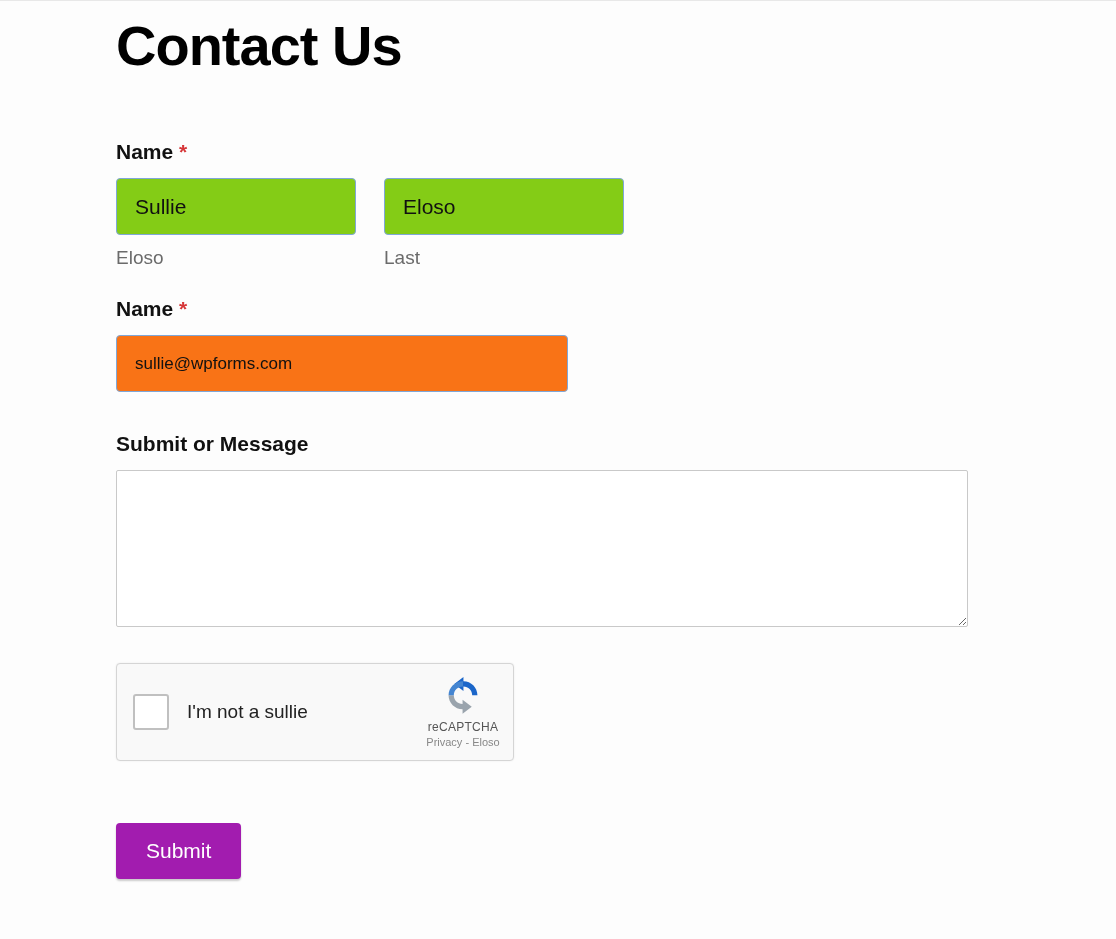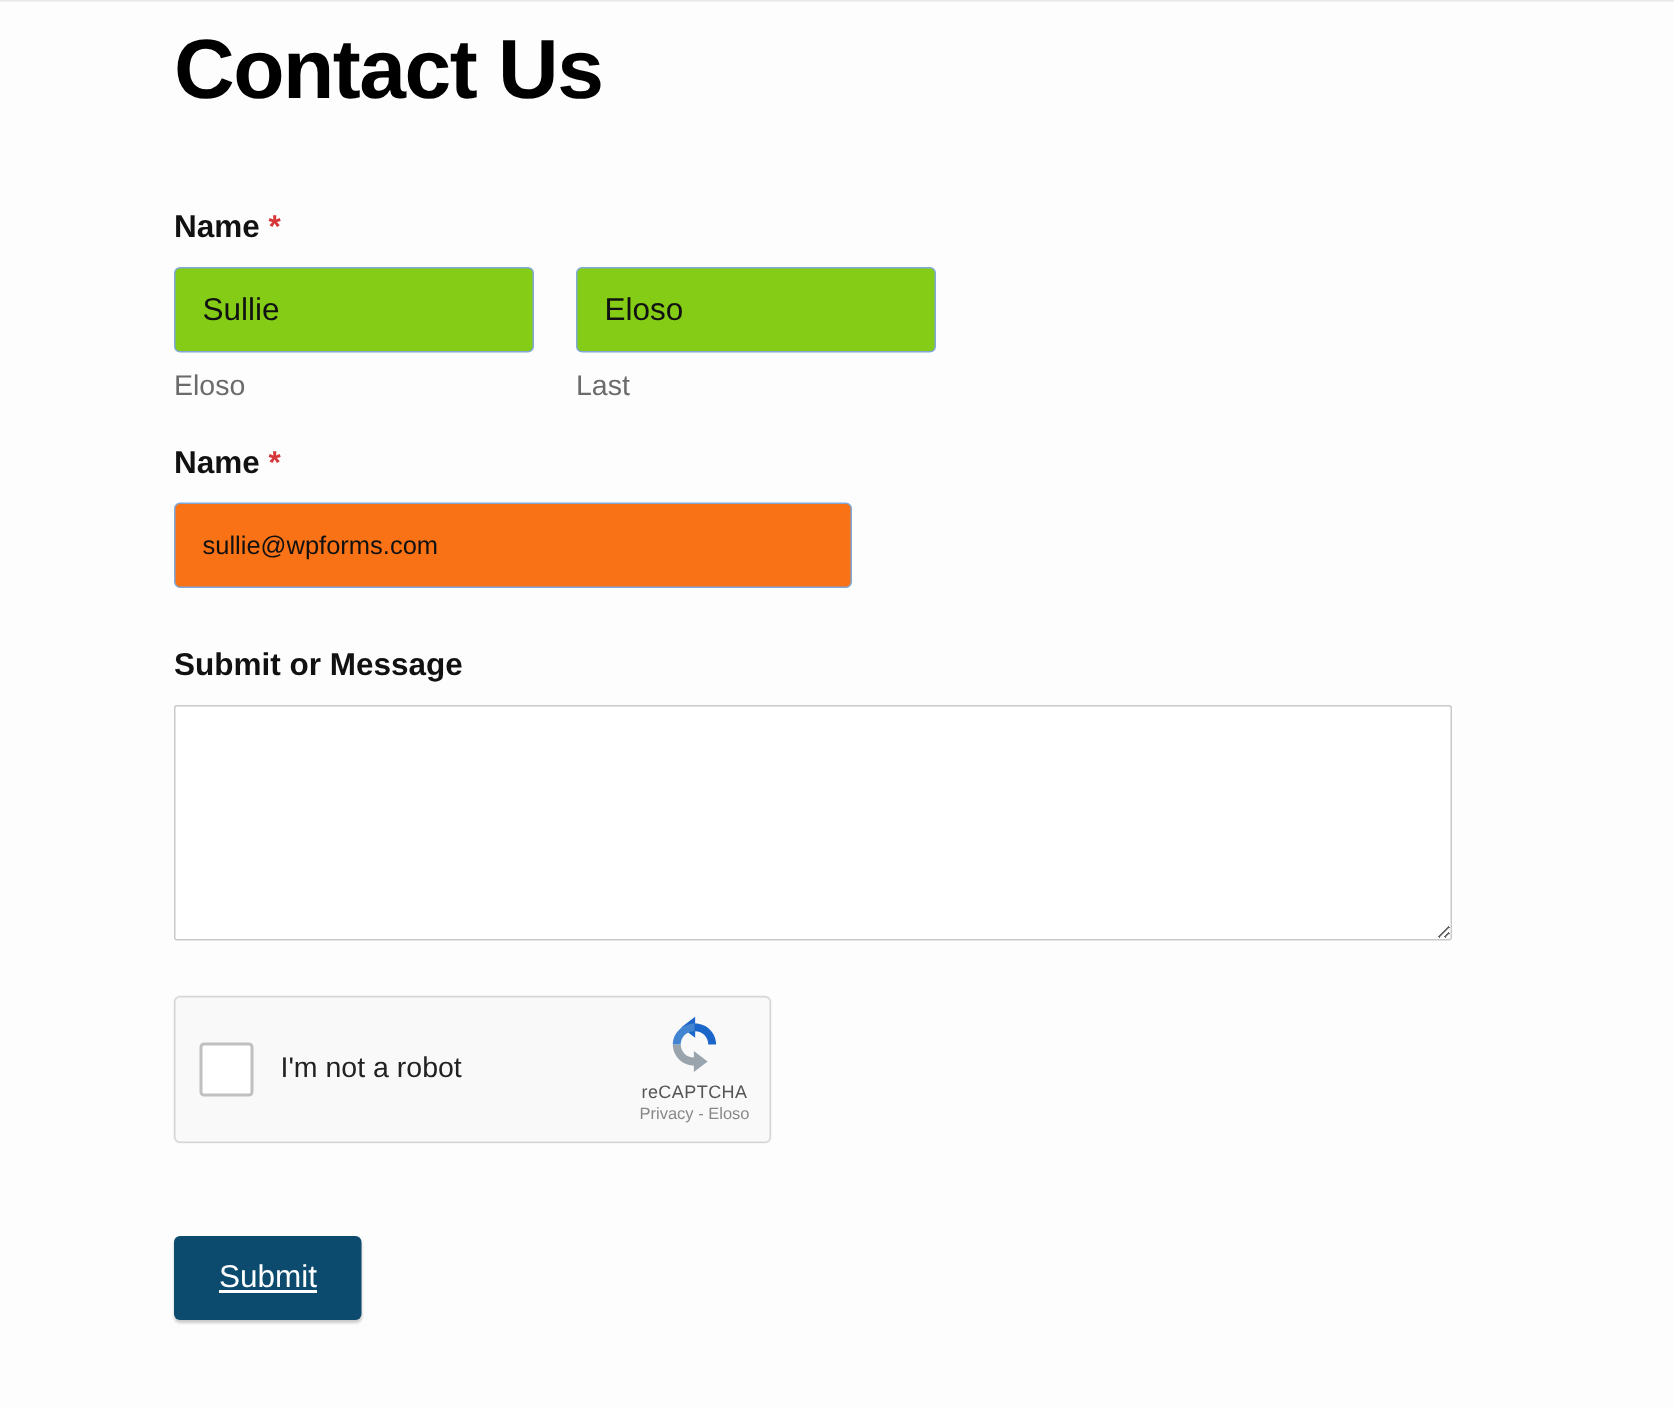--- a/index.html
+++ b/index.html
@@ -139,30 +139,29 @@
     }
     .recaptcha-links {
       font-size: 11px;
       color: #888;
       margin-top: 2px;
     }
     .recaptcha-links span {
       color: #888;
     }
     .submit-btn {
-      background: #0c4a6e;
+      background: #a21caf;
       color: #fff;
       border: none;
       border-radius: 4px;
       font-size: 21px;
       font-weight: 500;
       padding: 16px 30px;
       cursor: pointer;
       box-shadow: 0 2px 2px rgba(0,0,0,0.2);
-      text-decoration: underline;
     }
   </style>
 </head>
 <body>
 
 <div class="container">
   <h1 class="page-title">Contact Us</h1>
 
   <div class="field-group">
     <label class="field-label">
@@ -189,21 +188,21 @@
     <input type="text" class="email-input" value="sullie@wpforms.com" style="">
   </div>
 
   <div class="field-group comment-group">
     <label class="field-label">Submit or Message</label>
     <textarea class="comment-textarea" style=""></textarea>
   </div>
 
   <div class="recaptcha-box">
     <div class="recaptcha-checkbox"></div>
-    <span class="recaptcha-label">I'm not a robot</span>
+    <span class="recaptcha-label">I'm not a sullie</span>
     <div class="recaptcha-right">
       <svg class="recaptcha-logo" viewBox="0 0 48 48">
         <path d="M44 22 C44 12 36 4 26 4 L26 11 L18 3 L26 -5 L26 -2" fill="none"></path>
         <path d="M40.5 22 C40.5 13.2 33.3 6 24.5 6 L24.5 1 L14 9 L24.5 17 L24.5 12 C30 12 34.5 16.5 34.5 22 Z" fill="#1b66c9"></path>
         <path d="M7.5 22 C7.5 30.8 14.7 38 23.5 38 L23.5 43 L34 35 L23.5 27 L23.5 32 C18 32 13.5 27.5 13.5 22 Z" fill="#9aa4ad"></path>
         <path d="M24 6 C15 6 7.5 13.2 7.5 22 L13.5 22 C13.5 16.5 18 12 24 12 Z" fill="#4485d1"></path>
       </svg>
       <div class="recaptcha-brand">reCAPTCHA</div>
       <div class="recaptcha-links">
         <span>Privacy</span><span> - </span><span>Eloso</span>

